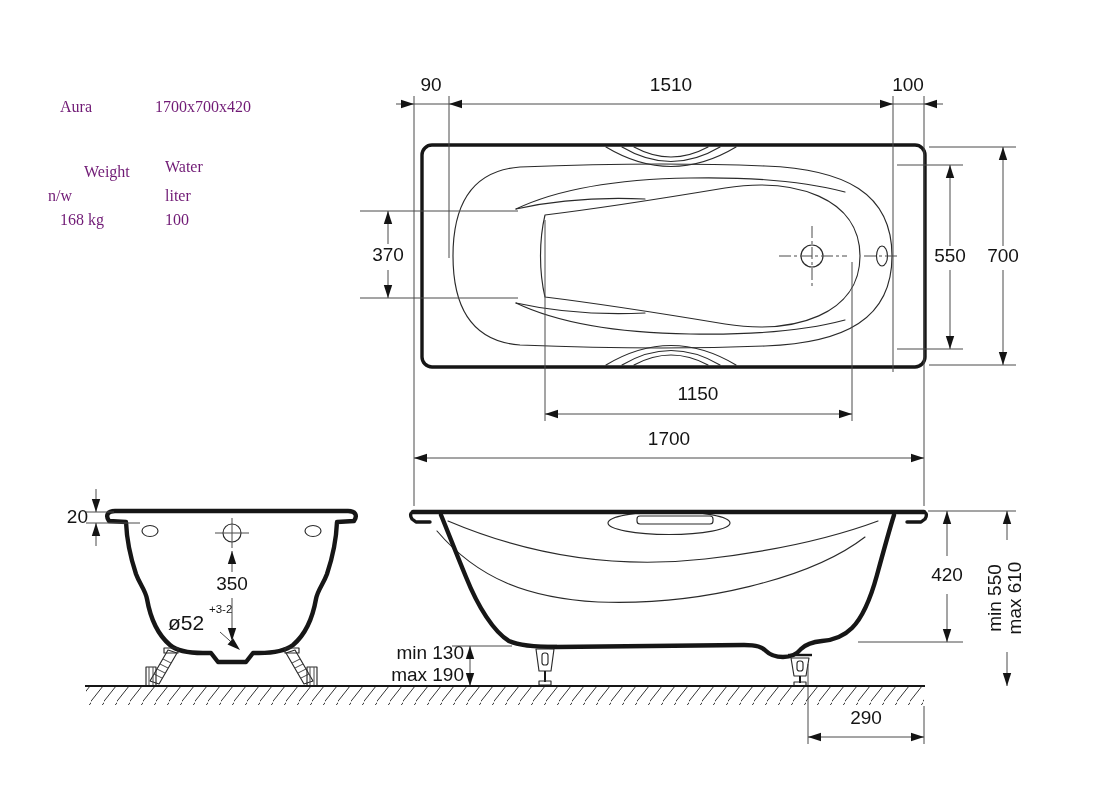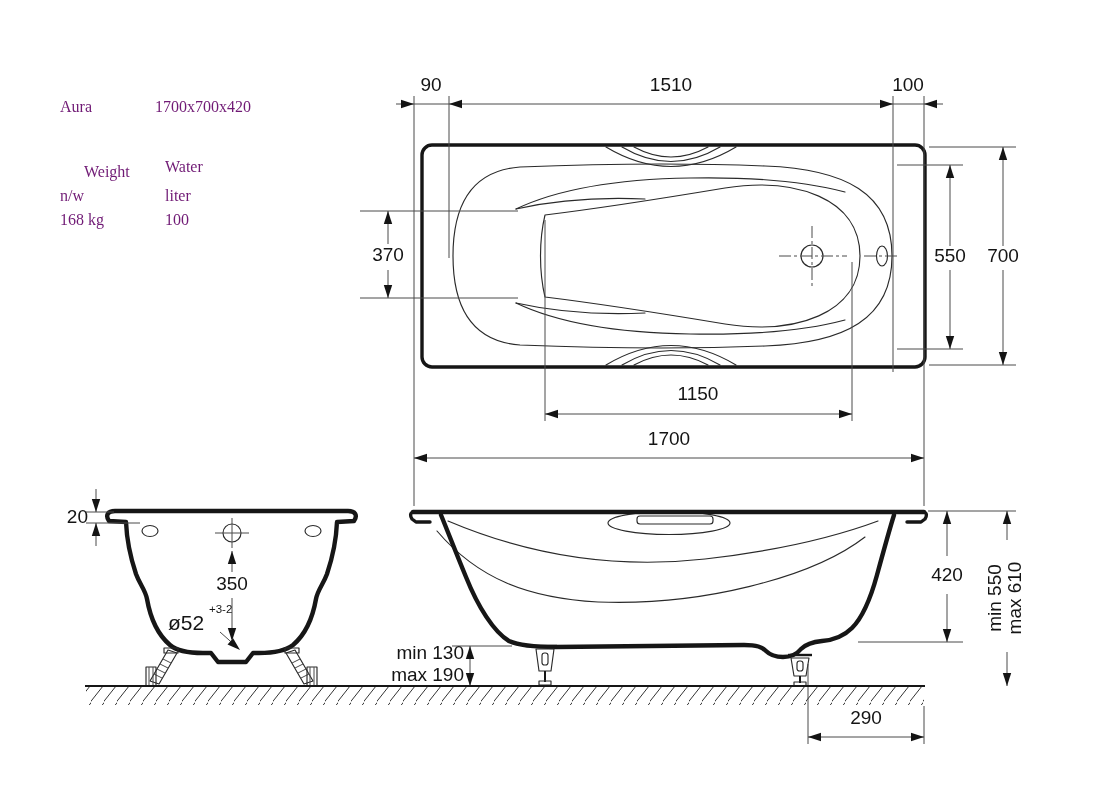--- a/index.html
+++ b/index.html
@@ -18,21 +18,21 @@
 </style>
 </head>
 <body>
 
 <div class="canvas">
 
   <span class="lbl" style="left:60px;top:98px;">Aura</span>
   <span class="lbl" style="left:155px;top:98px;">1700x700x420</span>
   <span class="lbl" style="left:60px;top:163px;margin-left:24px;">Weight</span>
   <span class="lbl" style="left:165px;top:158px;">Water</span>
-  <span class="lbl" style="left:60px;top:187px;">n/w</span>
+  <span class="lbl" style="left:48px;top:187px;">n/w</span>
   <span class="lbl" style="left:165px;top:187px;">liter</span>
   <span class="lbl" style="left:60px;top:211px;">168 kg</span>
   <span class="lbl" style="left:165px;top:211px;">100</span>
 
   <svg width="1095" height="800" viewBox="0 0 1095 800">
     <defs>
       <path id="ah" d="M0,0 L-13,-4.2 L-13,4.2 Z"></path>
       <pattern id="hatchp" patternUnits="userSpaceOnUse" width="13" height="18">
         <path d="M -3,21 L 16,-3" stroke="#333" stroke-width="1" fill="none"></path>
       </pattern>

